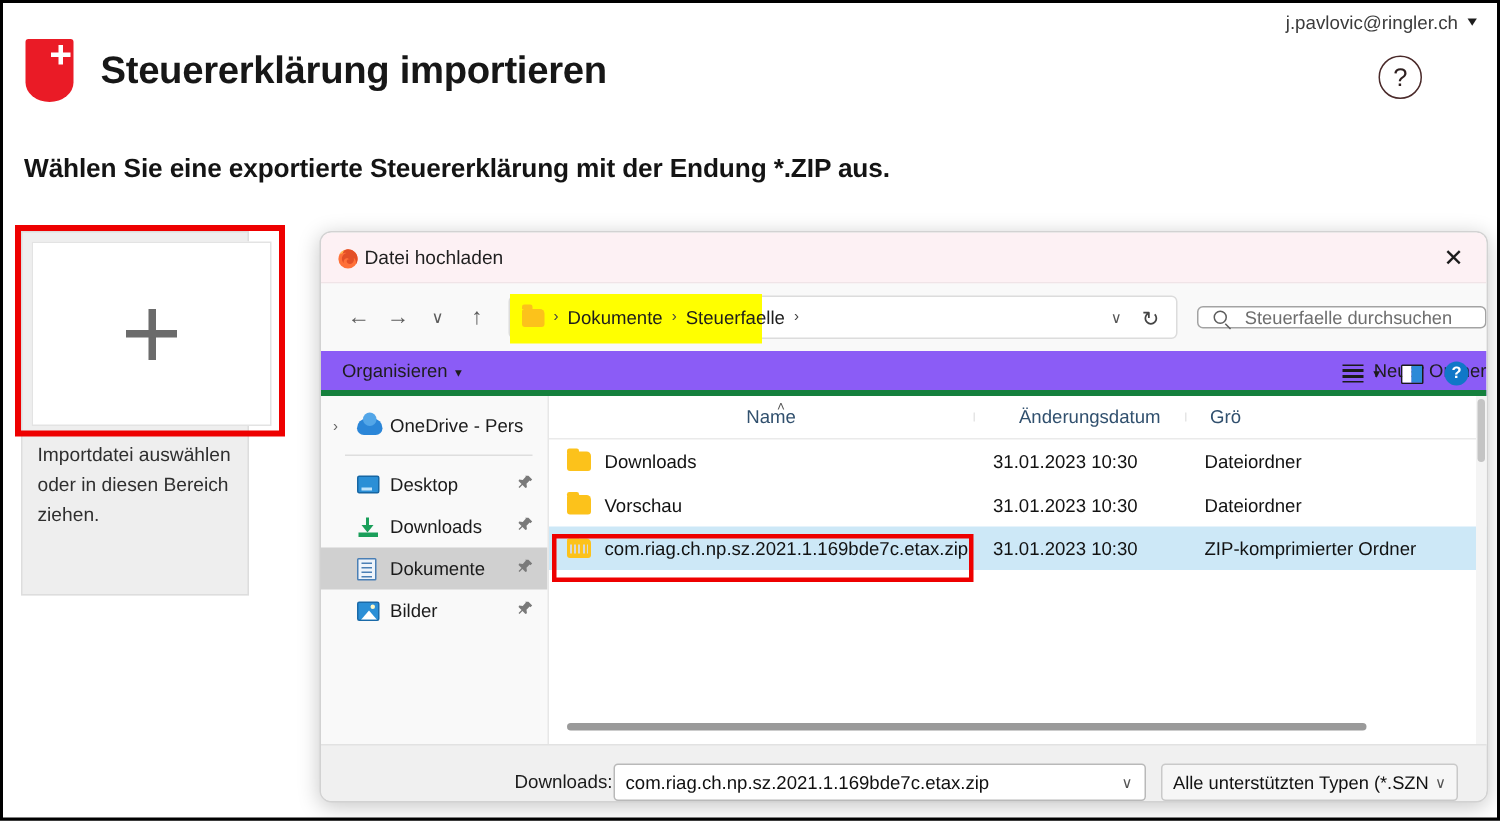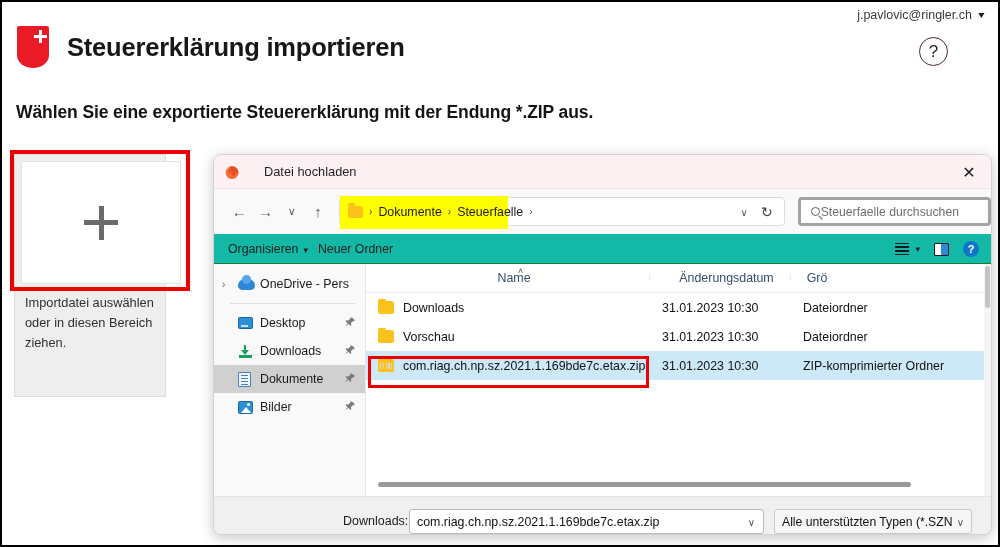--- a/index.html
+++ b/index.html
@@ -105,21 +105,21 @@
     overflow: hidden;
     font-size: 12.6px; color: #1b1b1b;
   }
   #titlebar {
     position: relative; height: 34px;
     background: #fdf1f4;
     display: flex; align-items: center;
     border-bottom: 1px solid #f0e4e7;
   }
   #ff-icon { margin-left: 10px; width: 16px; height: 16px; position: relative; }
-  #dialog-title { margin-left: 24px; font-size: 12.8px; color: #1f1f1f; }
+  #dialog-title { margin-left: 3px; font-size: 12.8px; color: #1f1f1f; }
   #close-btn {
     position: absolute; right: 0; top: 0;
     width: 44px; height: 34px;
     display: flex; align-items: center; justify-content: center;
     font-size: 16px; color: #1b1b1b; font-family: "Liberation Sans", sans-serif;
   }
 
   #navbar {
     position: relative; height: 45px;
     display: flex; align-items: center;
@@ -165,42 +165,43 @@
   #crumb-dropdown {
     position: absolute; right: 36px; top: 50%; transform: translateY(-50%);
     font-size: 10px; color: #555; z-index: 2;
   }
   #crumb-refresh {
     position: absolute; right: 11px; top: 50%; transform: translateY(-50%);
     font-size: 14px; color: #444; z-index: 2;
   }
   #searchbox {
     margin-left: 13px;
-    width: 205px; height: 29px;
+    width: 205px; height: 15px;
     background: #ffffff;
-    border: 3px solid #a3a3a3;
+    border: 1px solid #a3a3a3;
     border-radius: 4px;
-    display: flex; align-items: center; gap: 1px;
+    display: flex; align-items: center; gap: 12px;
     padding-left: 10px;
     font-size: 12.2px; color: #6e6e6e;
   }
   .mag {
     width: 9px; height: 9px; border: 1.3px solid #5d5d5d; border-radius: 50%;
     position: relative; flex: 0 0 auto;
   }
   .mag:after {
     content:""; position:absolute; right:-4px; bottom:-3px;
     width: 5px; height: 1.3px; background:#5d5d5d; transform: rotate(45deg);
   }
 
   #toolbar {
     position: relative; height: 30px;
-    background: #14b8a6;
-    display: flex; align-items: center;
-    border-bottom: 1px solid #15803d;
+    background: #8b5cf6;
+    display: flex; align-items: center;
+    border-bottom: 4px solid #15803d;
+    justify-content: space-between;
   }
   #organize { margin-left: 14px; font-size: 12.3px; color: #1d1d1d; }
   #organize .car { font-size: 9px; margin-left: 5px; }
   #newfolder { margin-left: 10px; font-size: 12.3px; color: #1d1d1d; }
   #tb-right {
     position: absolute; right: 12px; top: 0; height: 30px;
     display: flex; align-items: center; gap: 14px;
   }
   .hamburger { width: 14px; }
   .hamburger div { height: 1.6px; background: #1b1b1b; margin: 2.2px 0; }

